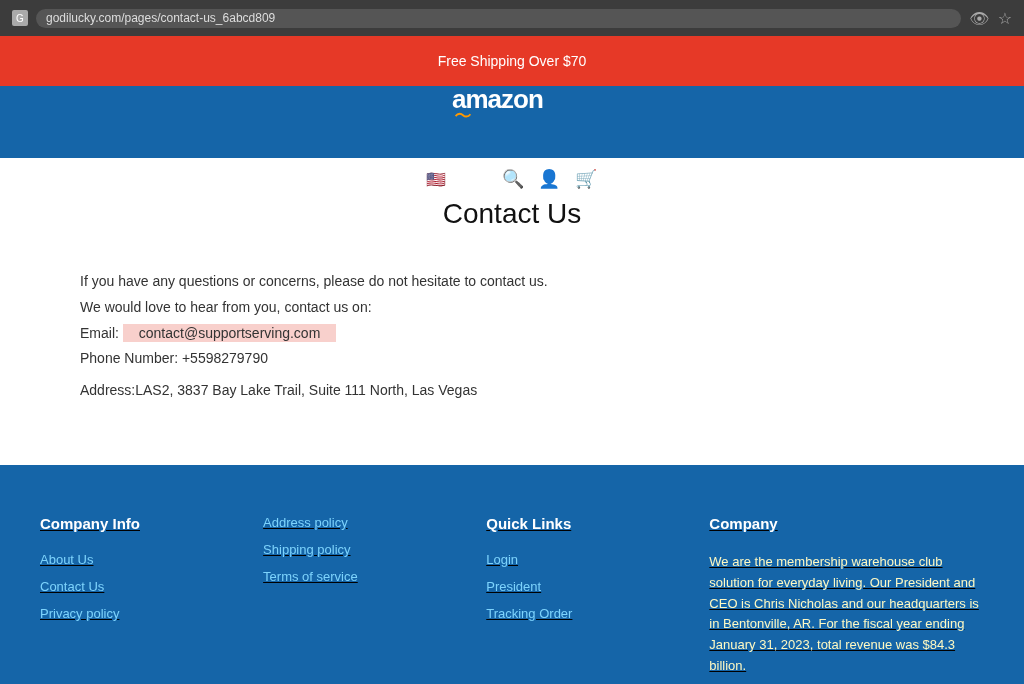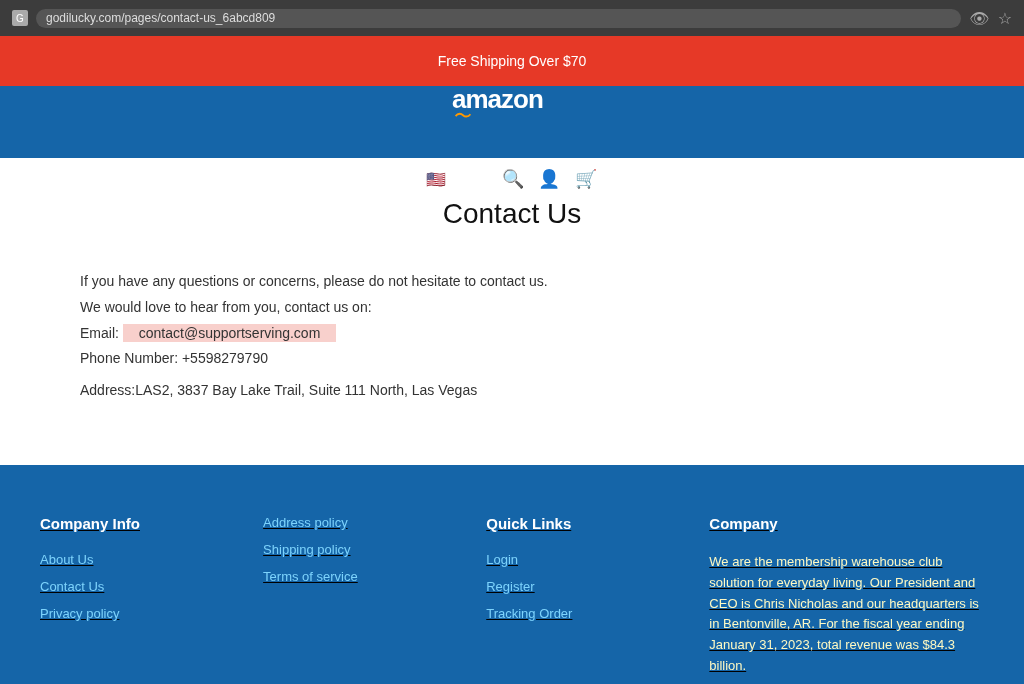--- a/index.html
+++ b/index.html
@@ -238,21 +238,21 @@
 
     <div class="footer-col">
       <a class="footer-link">Address policy</a>
       <a class="footer-link">Shipping policy</a>
       <a class="footer-link">Terms of service</a>
     </div>
 
     <div class="footer-col">
       <div class="footer-col-title">Quick Links</div>
       <a class="footer-link">Login</a>
-      <a class="footer-link">Register</a>
+      <a class="footer-link">President</a>
       <a class="footer-link">Tracking Order</a>
     </div>
 
     <div class="footer-col">
       <div class="footer-col-title">Company</div>
       <p class="footer-company-text">We are the membership warehouse club solution for everyday living. Our President and CEO is Chris Nicholas and our headquarters is in Bentonville, AR. For the fiscal year ending January 31, 2023, total revenue was $84.3 billion.</p>
     </div>
 
   </div>
 </footer>

